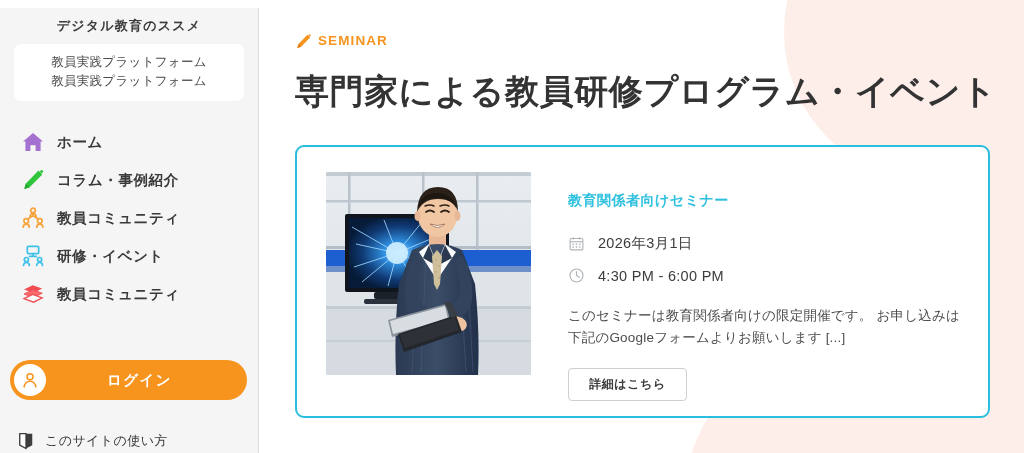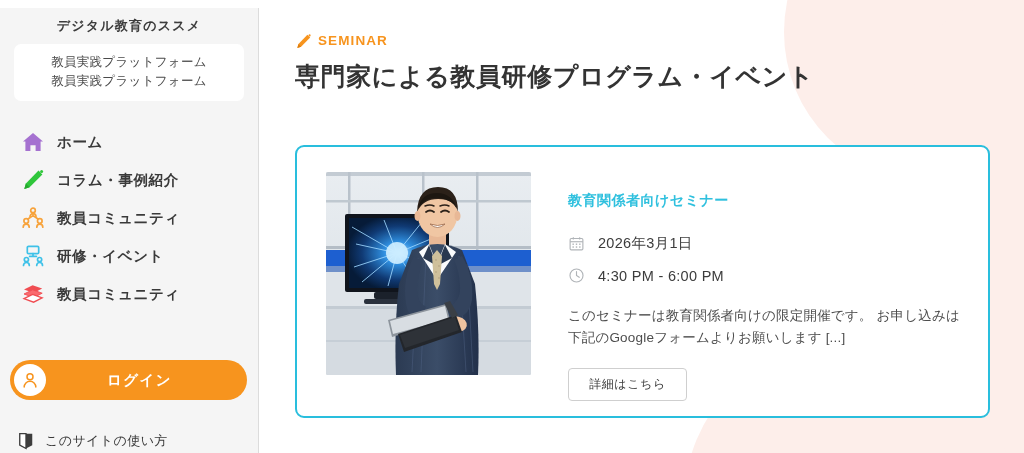--- a/index.html
+++ b/index.html
@@ -179,22 +179,22 @@
   .kicker-row { display: flex; align-items: flex-start; }
   .kicker-icon { width: 17px; height: 17px; flex: 0 0 17px; }
   .kicker-text {
     margin-left: 6px;
     font-size: 13.5px;
     font-weight: 700;
     color: #f7941e;
     letter-spacing: 1.1px;
   }
   #page-title {
-    margin-top: 10px;
-    font-size: 25px;
+    margin-top: 19px;
+    font-size: 34px;
     font-weight: 700;
     color: #333333;
     letter-spacing: 0.6px;
     white-space: nowrap;
   }
 
   
   #event-card {
     position: absolute;
     left: 36px;
@@ -251,21 +251,21 @@
   }
   #detail-button {
     margin-top: 19px;
     width: 119px;
     height: 33px;
     background: #ffffff;
     border: 1px solid #cfcfcf;
     border-radius: 4px;
     font-family: "Liberation Sans", "DejaVu Sans", sans-serif;
     font-size: 12px;
-    font-weight: 400;
+    font-weight: 700;
     color: #3a3a3a;
     letter-spacing: 0.6px;
     cursor: pointer;
   }
 </style>
 </head>
 <body>
 
 <div id="page">
 

